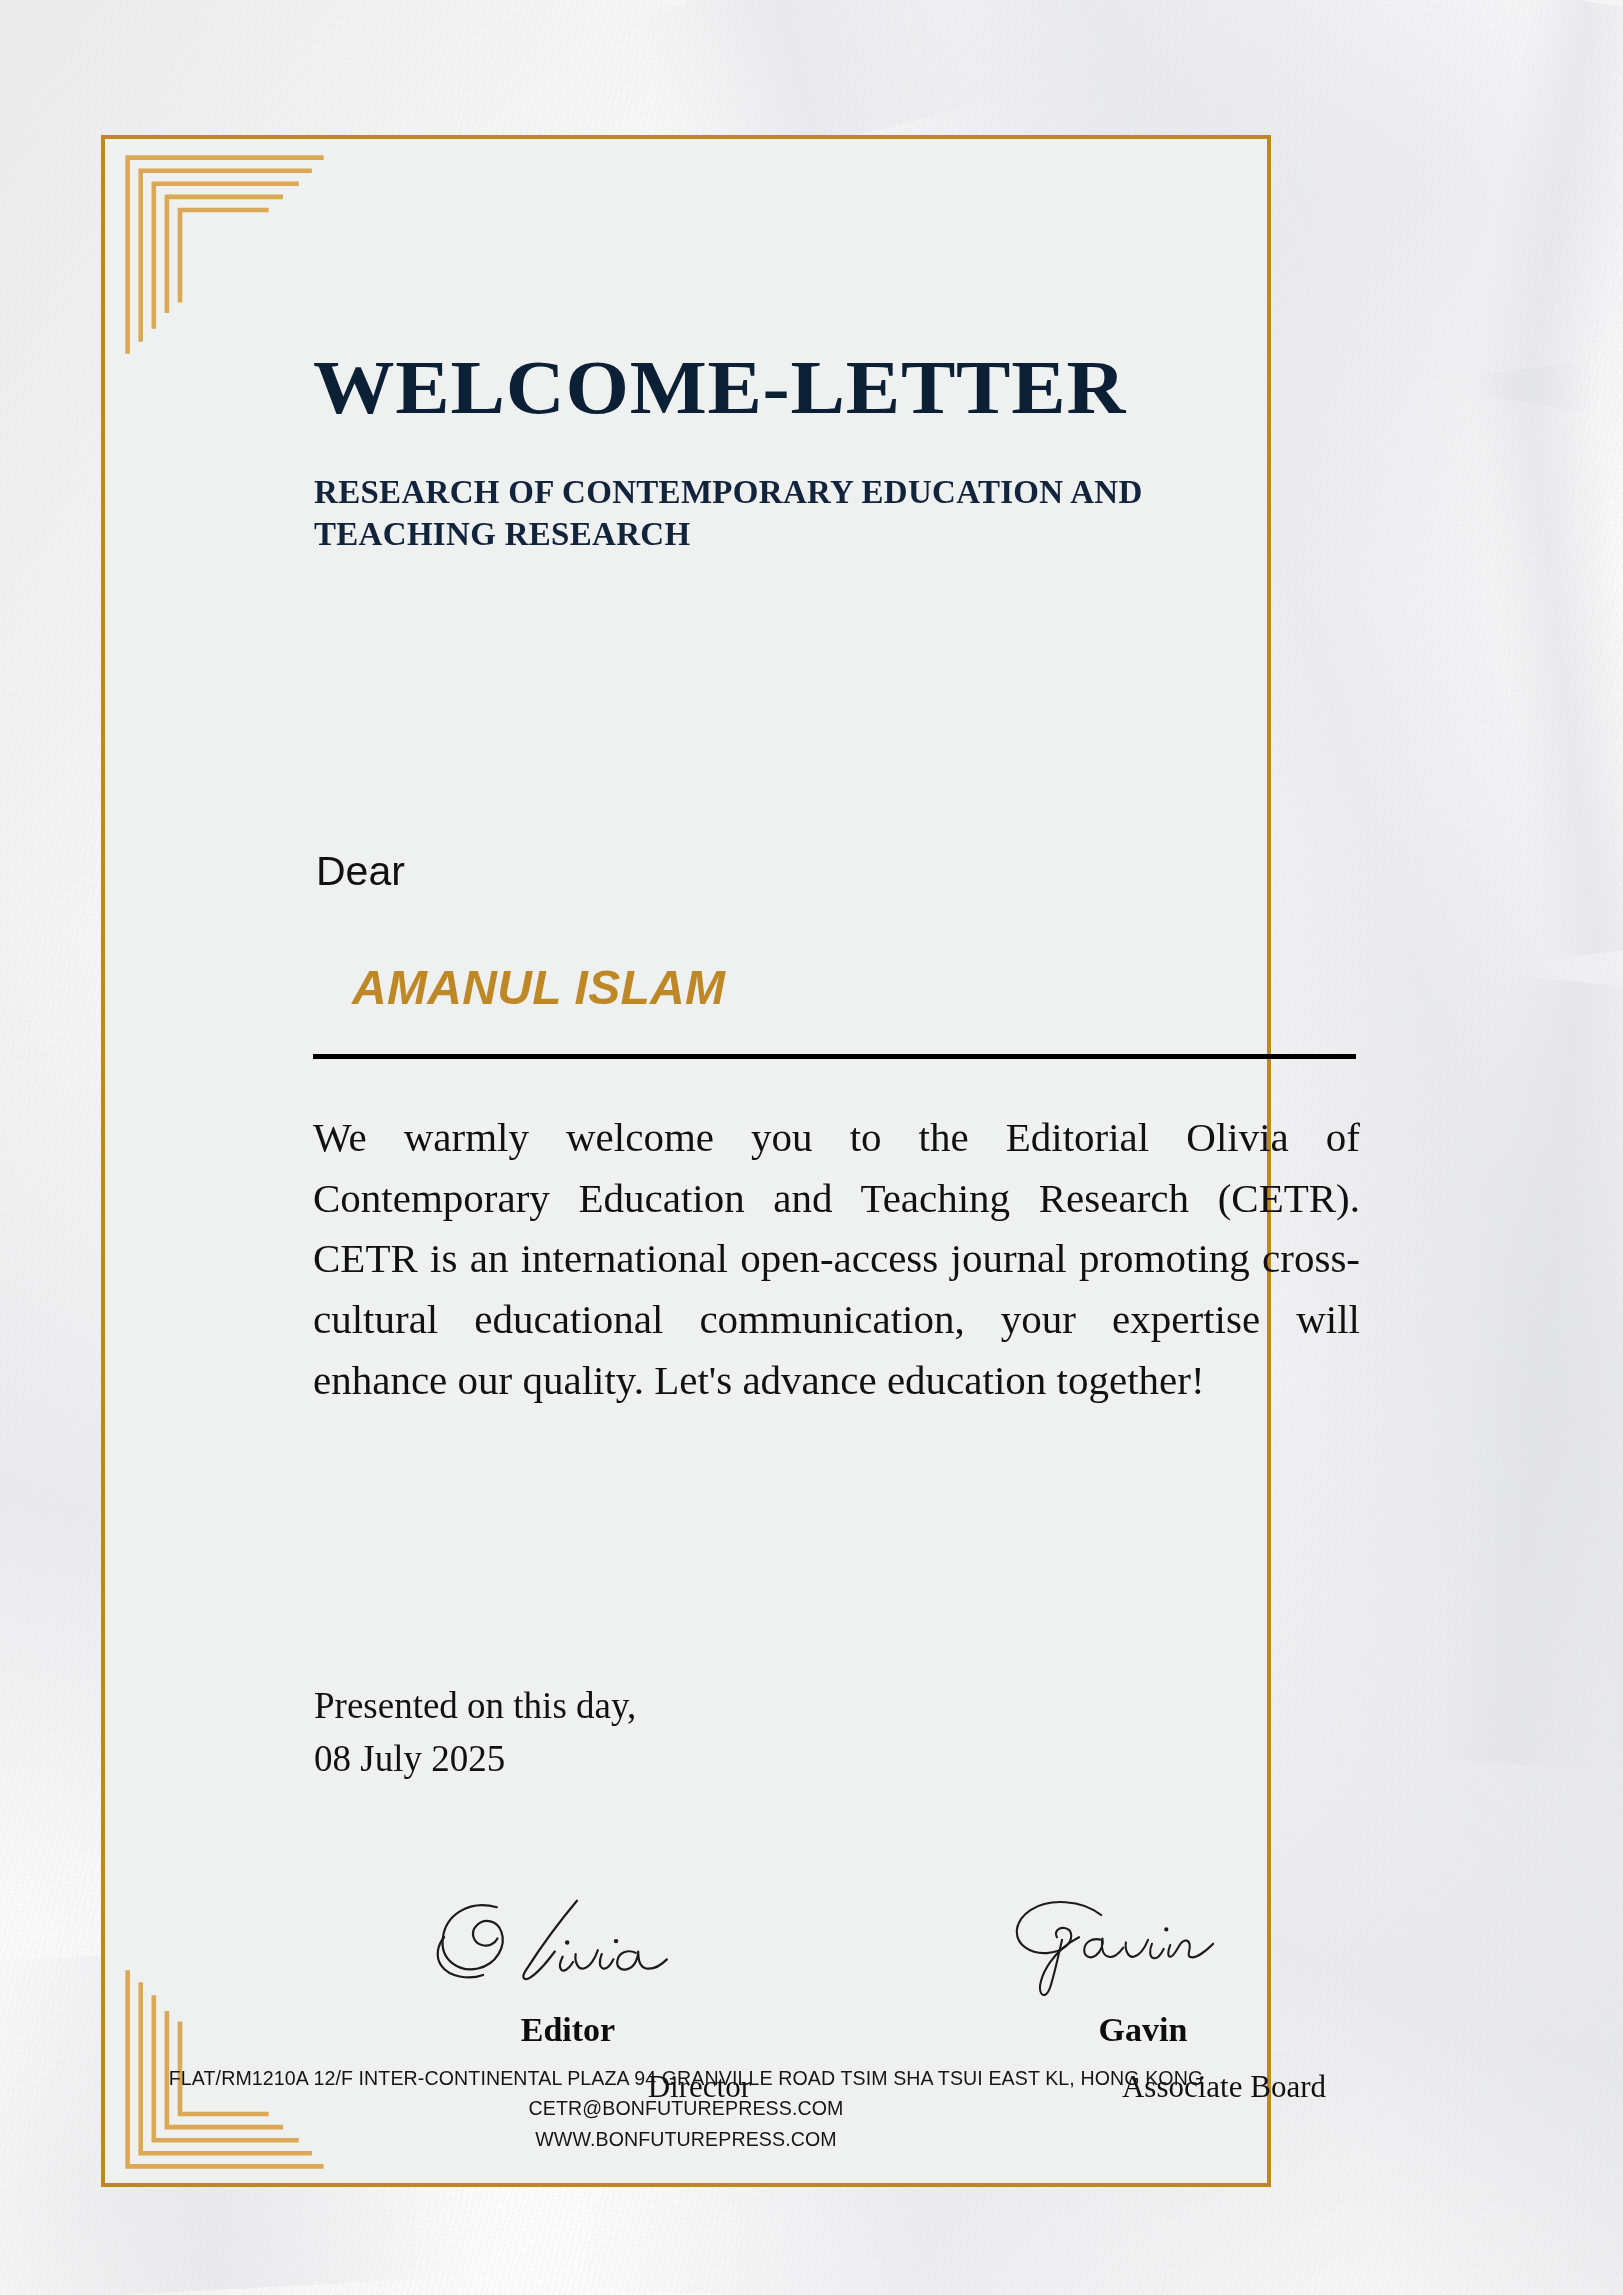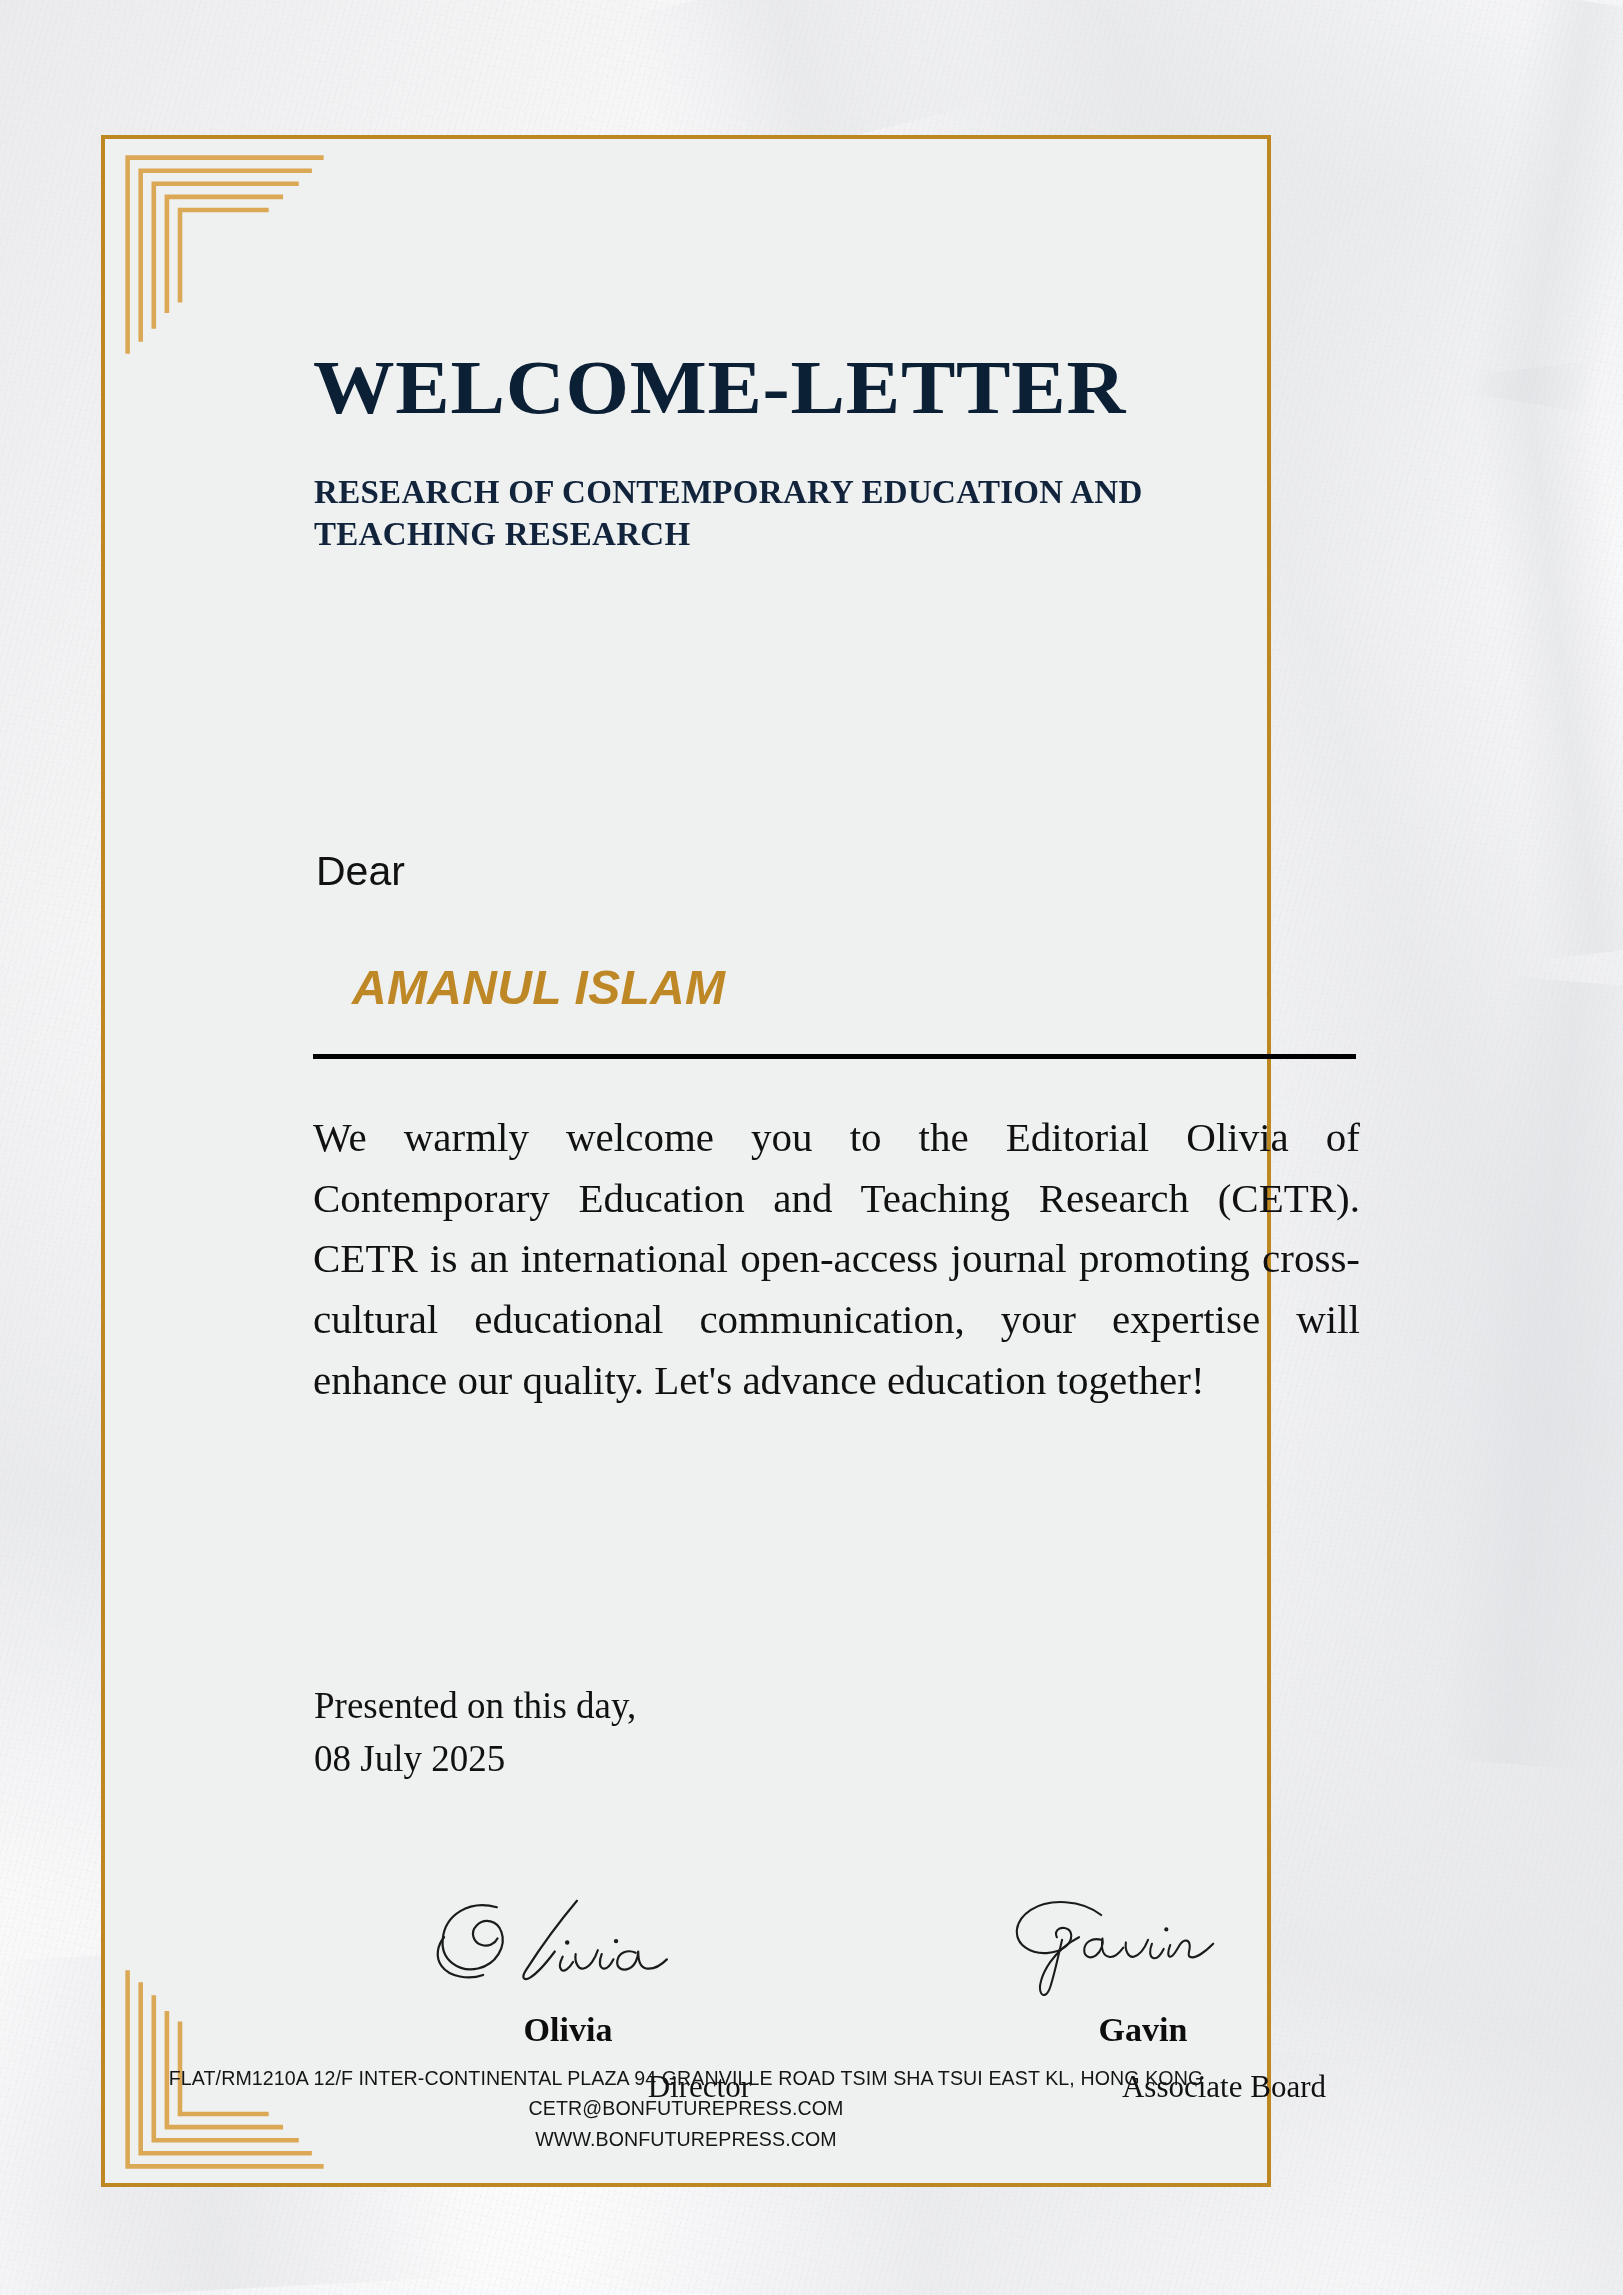--- a/index.html
+++ b/index.html
@@ -271,21 +271,21 @@
 
             <path d="M226,100 C224,112 230,124 238,122 C248,120 256,106 260,94"></path>
 
             <path d="M266,100 C262,110 262,120 268,122 C274,124 280,116 284,108"></path>
             <circle cx="288" cy="80" r="3.4" fill="#1b1b1b" stroke="none"></circle>
 
             <path d="M318,98 C306,92 292,98 290,110 C288,121 298,127 308,122 C317,118 322,106 322,96 C322,108 324,120 334,122 C346,124 358,116 366,108"></path>
           </g>
         </svg>
       </div>
-      <div class="sig-name">Olivia</div>
+      <div class="sig-name">Editor</div>
       <div class="sig-role">Director</div>
     </div>
 
     <div class="sig-block second">
       <div class="sig-mark">
         <svg width="281" height="114" viewBox="0 0 430 175" aria-hidden="true">
           <g fill="none" stroke="#1b1b1b" stroke-width="3.2" stroke-linecap="round" stroke-linejoin="round">
 
             <path d="M150,40 C120,16 70,14 42,32 C16,49 14,76 34,90 C52,103 82,100 96,88 C108,77 106,62 94,60 C84,58 78,66 82,74"></path>
             <path d="M90,78 C84,104 78,132 72,150 C68,162 62,166 58,160 C53,152 58,132 72,112 C84,95 100,82 116,74"></path>

